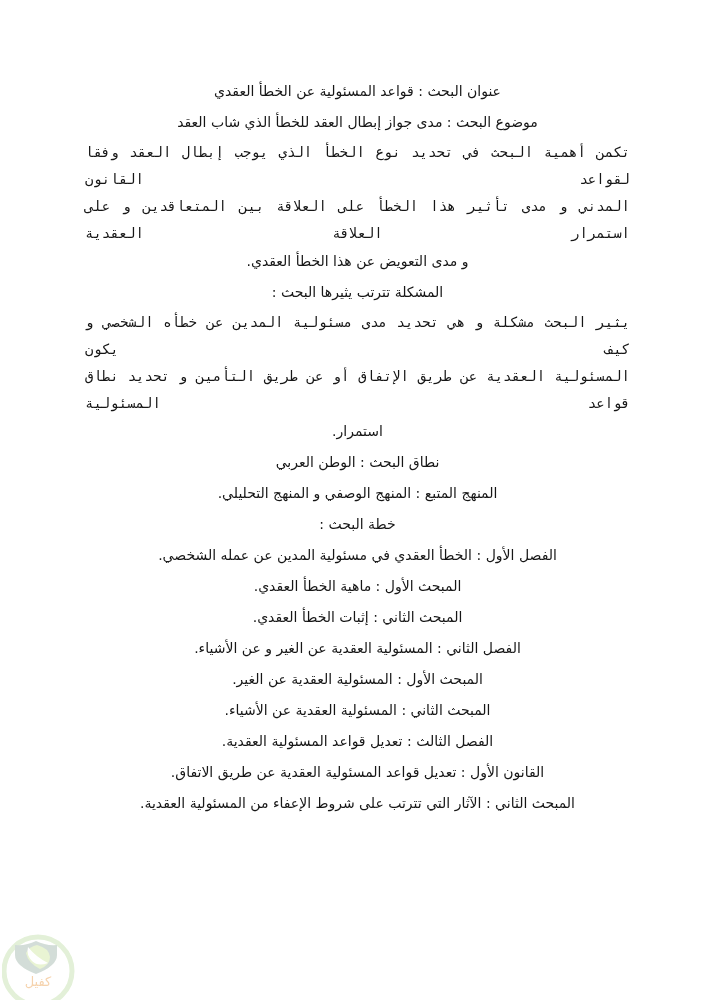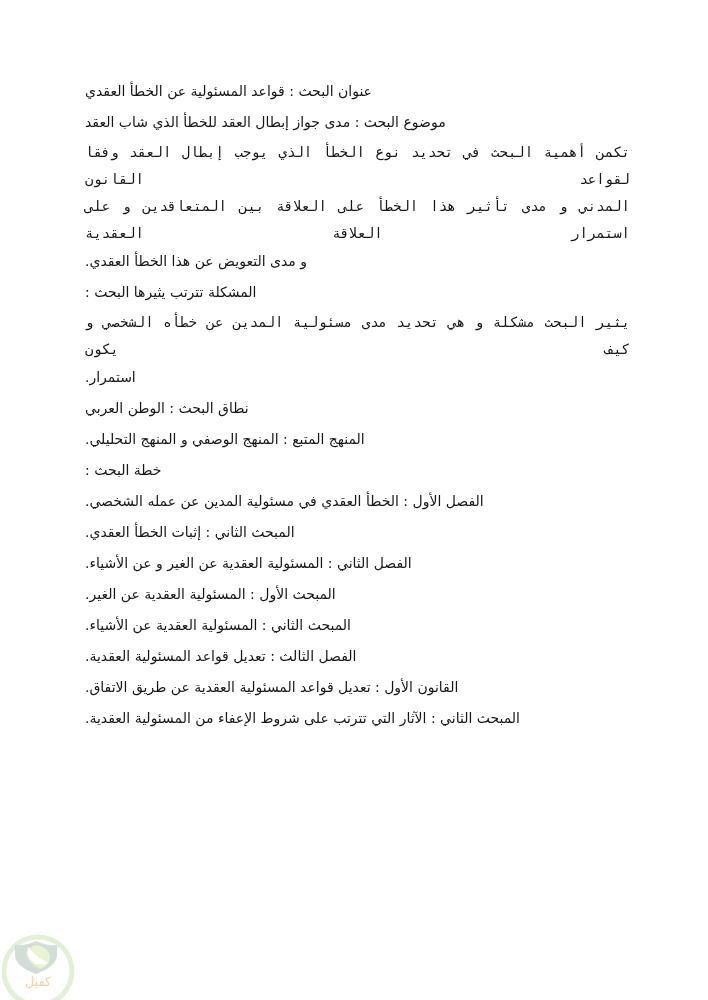--- a/index.html
+++ b/index.html
@@ -19,21 +19,21 @@
     inset: 0;
     box-sizing: border-box;
     padding: 78px 78px 0 85px;
     direction: rtl;
     color: #161616;
     font-size: 14px;
   }
   .line {
     line-height: 27px;
     min-height: 27px;
-    text-align: left;
+    text-align: center;
     white-space: normal;
   }
   .gap {
     margin-bottom: 4px;
   }
   .just {
     text-align: justify;
     text-align-last: justify;
     font-family: Liberation Mono, monospace;
   }
@@ -54,27 +54,29 @@
 
   <div class="line gap">عنوان البحث : قواعد المسئولية عن الخطأ العقدي</div>
   <div class="line gap">موضوع البحث : مدى جواز إبطال العقد للخطأ الذي شاب العقد</div>
 
   <div class="line just">تكمن أهمية البحث في تحديد نوع الخطأ الذي يوجب إبطال العقد وفقا لقواعد القانون</div>
   <div class="line just">المدني و مدى تأثير هذا الخطأ على العلاقة بين المتعاقدين و على استمرار العلاقة العقدية</div>
   <div class="line gap">و مدى التعويض عن هذا الخطأ العقدي.</div>
 
   <div class="line gap">المشكلة تترتب يثيرها البحث :</div>
   <div class="line just">يثير البحث مشكلة و هي تحديد مدى مسئولية المدين عن خطأه الشخصي و كيف يكون</div>
+  <div class="line just">المسئولية العقدية عن طريق الإتفاق أو عن طريق التأمين و تحديد نطاق قواعد المسئولية</div>
   <div class="line gap">استمرار.</div>
 
   <div class="line gap">نطاق البحث : الوطن العربي</div>
   <div class="line gap">المنهج المتبع : المنهج الوصفي و المنهج التحليلي.</div>
 
   <div class="line gap">خطة البحث :</div>
   <div class="line gap">الفصل الأول : الخطأ العقدي في مسئولية المدين عن عمله الشخصي.</div>
+  <div class="line gap">المبحث الأول : ماهية الخطأ العقدي.</div>
   <div class="line gap">المبحث الثاني : إثبات الخطأ العقدي.</div>
   <div class="line gap">الفصل الثاني : المسئولية العقدية عن الغير و عن الأشياء.</div>
   <div class="line gap">المبحث الأول : المسئولية العقدية عن الغير.</div>
   <div class="line gap">المبحث الثاني : المسئولية العقدية عن الأشياء.</div>
   <div class="line gap">الفصل الثالث : تعديل قواعد المسئولية العقدية.</div>
   <div class="line gap">القانون الأول : تعديل قواعد المسئولية العقدية عن طريق الاتفاق.</div>
   <div class="line gap">المبحث الثاني : الآثار التي تترتب على شروط الإعفاء من المسئولية العقدية.</div>
 
 </div>
 

